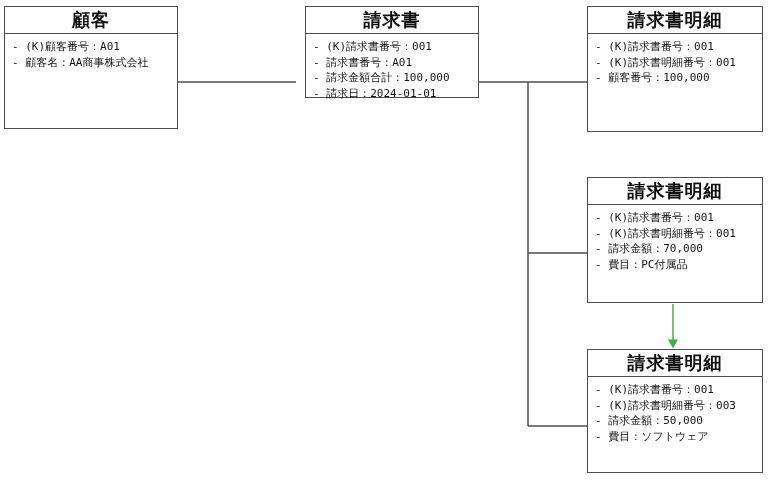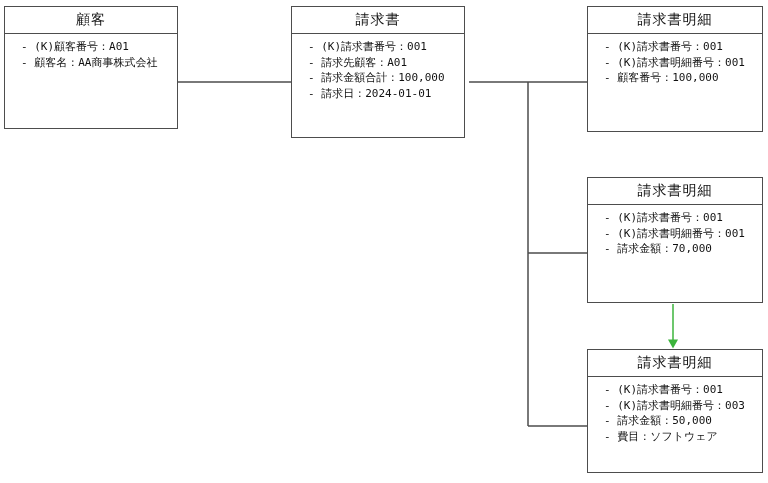--- a/index.html
+++ b/index.html
@@ -21,39 +21,38 @@
     background: #ffffff;
     border: 1.5px solid #4d4d4d;
     box-sizing: border-box;
   }
   .entity-title {
     height: 26px;
     border-bottom: 1.5px solid #4d4d4d;
     display: flex;
     align-items: center;
     justify-content: center;
-    font-weight: normal;
-    font-size: 14px;
+    font-weight: bold;
+    font-size: 18px;
     color: #111111;
     letter-spacing: 1px;
   }
   .entity-body {
     padding: 5px 6px 0 7px;
   }
   .attr {
     font-family: "DejaVu Sans Mono", "Liberation Mono", monospace;
     font-size: 11px;
     line-height: 15.5px;
     color: #111111;
     white-space: nowrap;
-    margin-left: 9px;
   }
   
   #entity-customer        { left: 4px;   top: 6px;   width: 174px; height: 123px; }
-  #entity-invoice         { left: 291px; top: 6px;   width: 174px; height: 132px; }
+  #entity-invoice         { left: 305px; top: 6px;   width: 174px; height: 92px; }
   #entity-invoice-detail-1{ left: 587px; top: 6px;   width: 176px; height: 126px; }
   #entity-invoice-detail-2{ left: 587px; top: 177px; width: 176px; height: 126px; }
   #entity-invoice-detail-3{ left: 587px; top: 349px; width: 176px; height: 124px; }
 </style>
 </head>
 <body>
 
 <div class="canvas">
 
   <svg class="connectors" viewBox="0 0 768 483" xmlns="http://www.w3.org/2000/svg">
@@ -71,41 +70,42 @@
     <div class="entity-body">
       <div class="attr">- (K)顧客番号：A01</div>
       <div class="attr">- 顧客名：AA商事株式会社</div>
     </div>
   </div>
 
   <div class="entity" id="entity-invoice">
     <div class="entity-title">請求書</div>
     <div class="entity-body">
       <div class="attr">- (K)請求書番号：001</div>
-      <div class="attr">- 請求先顧客：A01</div>
+      <div class="attr">- 請求書番号：A01</div>
       <div class="attr">- 請求金額合計：100,000</div>
       <div class="attr">- 請求日：2024-01-01</div>
     </div>
   </div>
 
   <div class="entity" id="entity-invoice-detail-1">
     <div class="entity-title">請求書明細</div>
     <div class="entity-body">
       <div class="attr">- (K)請求書番号：001</div>
       <div class="attr">- (K)請求書明細番号：001</div>
       <div class="attr">- 顧客番号：100,000</div>
     </div>
   </div>
 
   <div class="entity" id="entity-invoice-detail-2">
     <div class="entity-title">請求書明細</div>
     <div class="entity-body">
       <div class="attr">- (K)請求書番号：001</div>
       <div class="attr">- (K)請求書明細番号：001</div>
       <div class="attr">- 請求金額：70,000</div>
+      <div class="attr">- 費目：PC付属品</div>
     </div>
   </div>
 
   <div class="entity" id="entity-invoice-detail-3">
     <div class="entity-title">請求書明細</div>
     <div class="entity-body">
       <div class="attr">- (K)請求書番号：001</div>
       <div class="attr">- (K)請求書明細番号：003</div>
       <div class="attr">- 請求金額：50,000</div>
       <div class="attr">- 費目：ソフトウェア</div>

